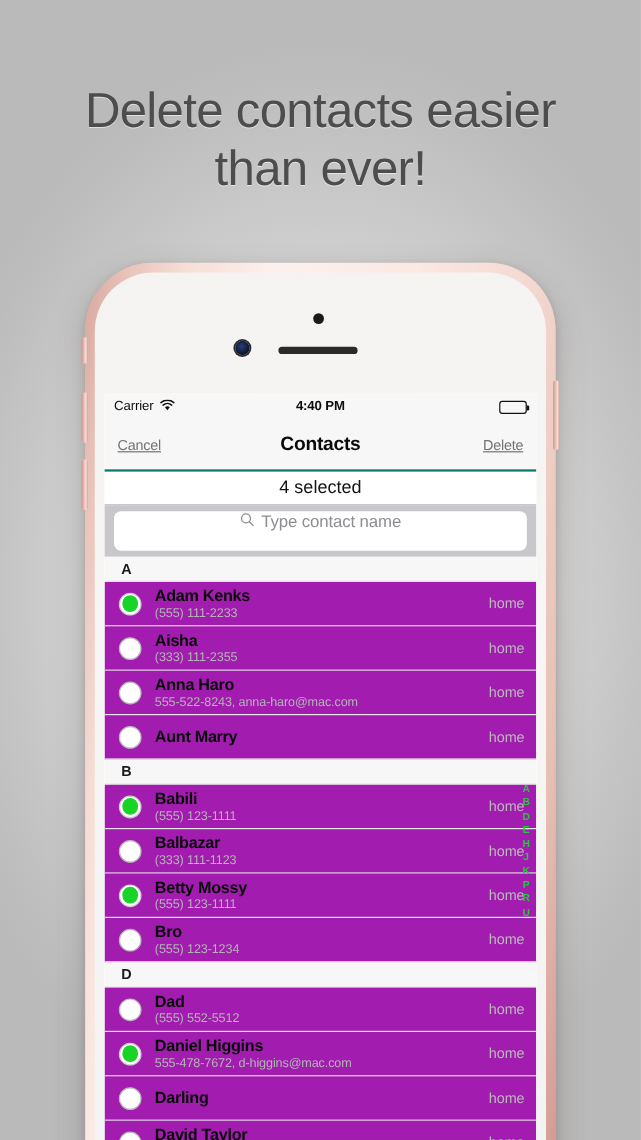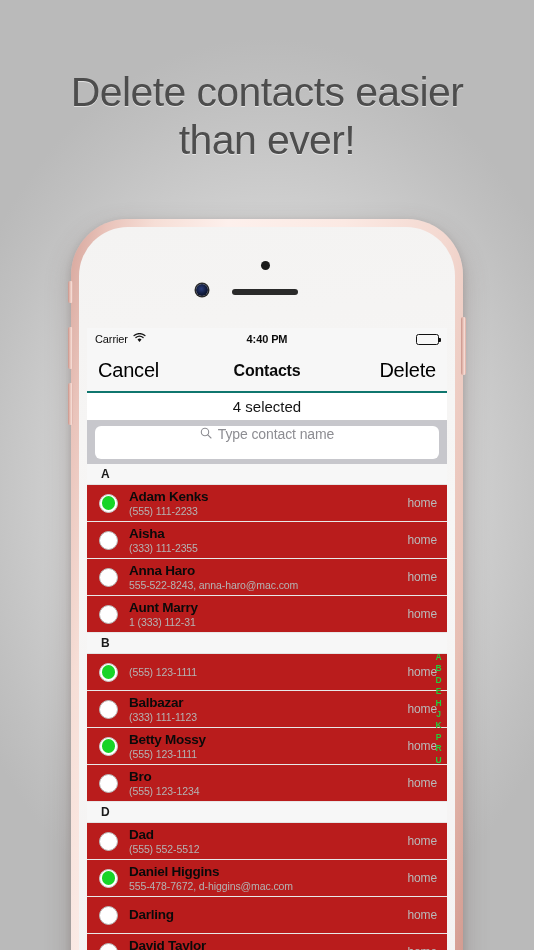--- a/index.html
+++ b/index.html
@@ -183,27 +183,28 @@
   .navbar {
     height: 41px;
     background: #f7f7f7;
     display: flex;
     align-items: center;
     padding: 0 11px;
     position: relative;
     flex: 0 0 auto;
   }
   .nav-btn {
-    font-size: 20px;
-    color: #000000;
+    font-size: 12px;
+    color: #737373;
     background: none;
     border: none;
     cursor: pointer;
     font-family: inherit;
     letter-spacing: -0.2px;
+    text-decoration: underline;
   }
   .nav-title {
     position: absolute;
     left: 0; right: 0;
     text-align: center;
     font-size: 16px;
     font-weight: bold;
     color: #0a0a0a;
     letter-spacing: -0.2px;
     pointer-events: none;
@@ -262,21 +263,21 @@
     font-weight: bold;
     color: #1a1a1a;
     border-bottom: 1px solid #e4e4e4;
   }
   .row {
     height: 37px;
     display: flex;
     align-items: center;
     padding: 0 10px 0 12px;
     border-bottom: 1px solid #e8e8e8;
-    background: #b91c1c;
+    background: #a21caf;
     cursor: pointer;
   }
   .check {
     width: 19px; height: 19px;
     border-radius: 50%;
     border: 1.3px solid #b8b8b8;
     background: #fff;
     flex: 0 0 auto;
     position: relative;
   }
@@ -430,28 +431,28 @@
               <div class="row-text">
                 <div class="row-name">Anna Haro</div>
                 <div class="row-sub">555-522-8243, anna-haro@mac.com</div>
               </div>
               <div class="row-label">home</div>
             </div>
             <div class="row">
               <span class="check"></span>
               <div class="row-text">
                 <div class="row-name">Aunt Marry</div>
-                <div class="row-sub">1 (333) 112-31</div>
               </div>
               <div class="row-label">home</div>
             </div>
             <div class="section-header">B</div>
             <div class="row">
               <span class="check on"></span>
               <div class="row-text">
+                <div class="row-name">Babili</div>
                 <div class="row-sub">(555) 123-1111</div>
               </div>
               <div class="row-label">home</div>
             </div>
             <div class="row">
               <span class="check"></span>
               <div class="row-text">
                 <div class="row-name">Balbazar</div>
                 <div class="row-sub">(333) 111-1123</div>
               </div>

